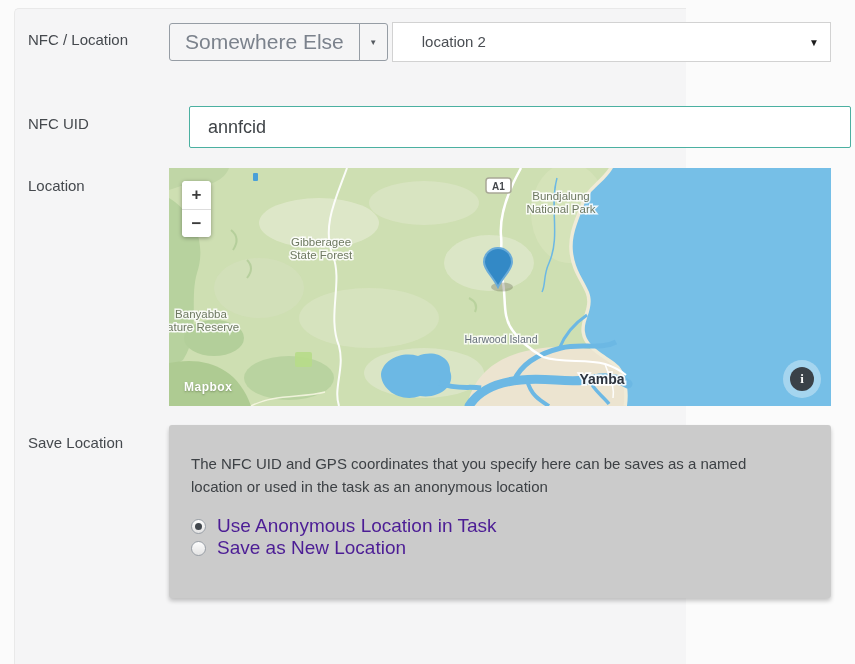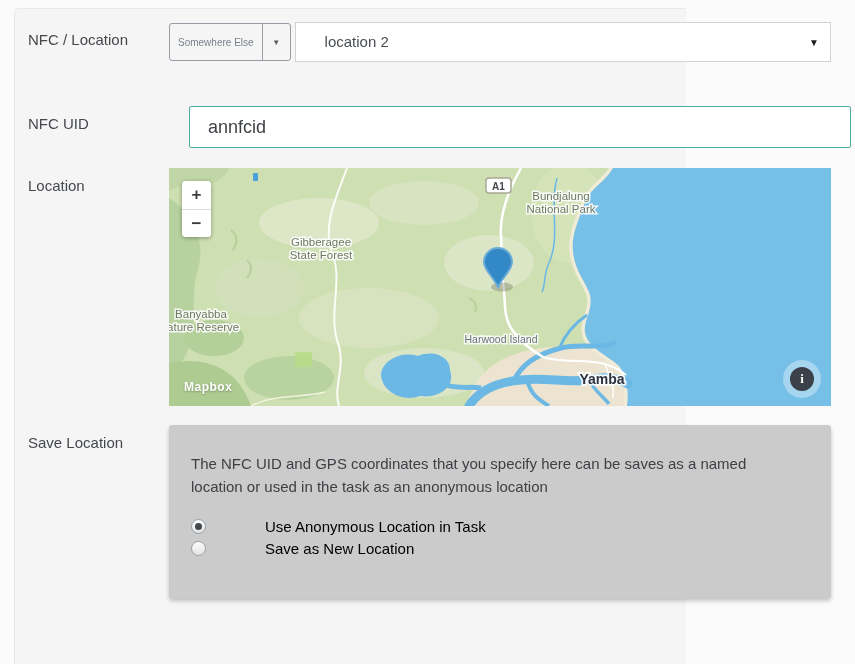--- a/index.html
+++ b/index.html
@@ -7,22 +7,22 @@
   .panel { position:absolute; left:14px; top:8px; width:672px; height:656px;
            background:#f5f5f6; border:1px solid #e9e9e9; border-right:none; border-bottom:none;
            border-top-left-radius:5px; padding:13px 0 0 13px; }
   .row { display:flex; align-items:flex-start; }
   .row-label { width:141px; flex:none; padding-top:7px; font-size:15px; line-height:22px; color:#45494e; }
   .controls { width:662px; flex:none; }
 
   
   .row-nfc { margin-bottom:44px; }
   .ctl-flex { display:flex; align-items:flex-start; }
-  .btn-somewhere { height:38px; margin-top:1px; padding:0 8px; background:transparent;
-                   border:1px solid #969da5; border-radius:3px 0 0 3px; color:#7b828c; font-size:10px;
+  .btn-somewhere { height:38px; margin-top:1px; padding:0 15px; background:transparent;
+                   border:1px solid #969da5; border-radius:3px 0 0 3px; color:#7b828c; font-size:21px;
                    font-family:inherit; cursor:pointer; }
   .btn-caret { height:38px; margin-top:1px; width:29px; margin-left:-1px; background:transparent;
                border:1px solid #969da5; border-radius:0 3px 3px 0; color:#555a60; font-size:8px;
                cursor:pointer; }
   .sel { position:relative; flex:1; margin-left:4px; height:40px; background:#fff;
          border:1px solid #d2d2d2; font-size:15px; color:#4a4e53; line-height:38px;
          padding-left:29px; cursor:pointer; }
   .sel-arrow { position:absolute; right:11px; top:1px; font-size:10px; color:#1c1c1c; }
 
   
@@ -48,21 +48,21 @@
   .info-btn { position:absolute; right:17px; bottom:15px; width:24px; height:24px; border-radius:50%;
               background:#3a4148; color:#fff; display:flex; align-items:center; justify-content:center;
               font-size:13px; font-weight:bold; font-family:"Liberation Serif",serif;
               box-shadow:0 0 0 7px rgba(255,255,255,.35); cursor:pointer; }
 
   
   .save-panel { width:662px; height:173px; background:#cbcbcb; border-radius:3px;
                 box-shadow:0 3px 4px rgba(0,0,0,.22); padding:27px 22px 0 22px; }
   .save-desc { font-size:15px; line-height:23px; color:#3d4145; max-width:602px; }
   .radios { margin-top:17px; }
-  .radio-row { display:flex; align-items:center; height:22px; font-size:15px; color:#000000; cursor:pointer;gap:48px; }
+  .radio-row { display:flex; align-items:center; height:22px; font-size:19px; color:#4c1d95; cursor:pointer; }
   .radio { width:15px; height:15px; flex:none; border-radius:50%; border:1px solid #999fa6;
            background:linear-gradient(#fdfdfd,#e3e3e3); margin-right:11px; position:relative; }
   .radio-row.checked .radio::after { content:""; position:absolute; left:3px; top:3px; width:7px; height:7px;
            border-radius:50%; background:#41474d; }
 </style>
 </head>
 <body>
 
 <div class="panel">
 

